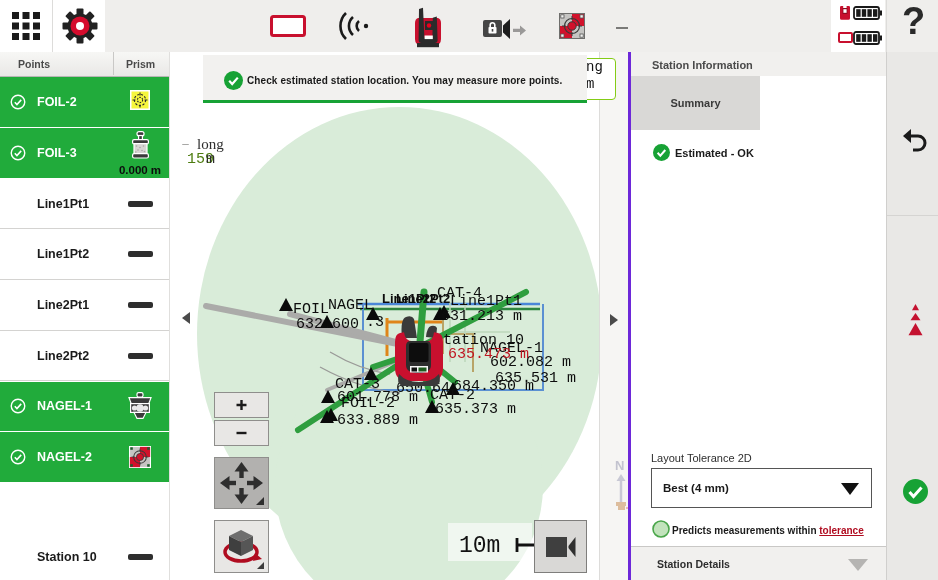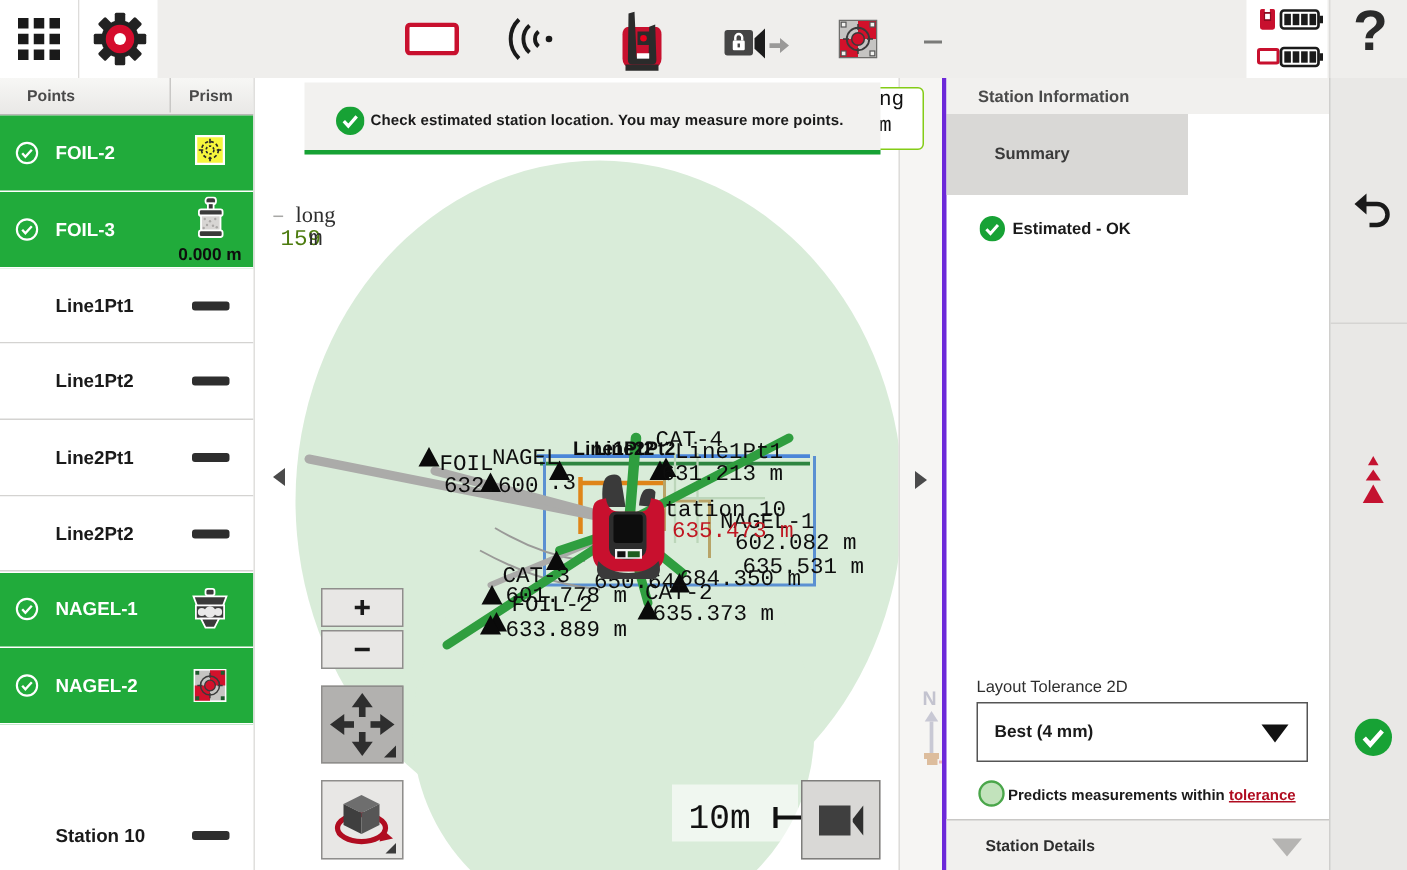--- a/index.html
+++ b/index.html
@@ -21,21 +21,21 @@
   
   #map{left:170px;top:52px;width:458px;height:528px;background:#fff;overflow:hidden;}
   #mapsvg{position:absolute;left:0;top:0;}
   #notif{position:absolute;left:33px;top:3px;width:384px;height:45px;background:#f2f1ef;border-bottom:3px solid #17a235;}
   #notif .txt{position:absolute;left:44px;top:20px;font-size:10px;font-weight:bold;color:#1a1a1a;white-space:nowrap;letter-spacing:0.1px;}
   .mapbtn{position:absolute;background:#e8e7e5;border:1px solid #8f8e8c;}
   
   #rightpanel{left:628px;top:52px;width:258px;height:528px;background:#fff;border-left:3px solid #6d28d9;}
   #rp-head{position:absolute;left:0;top:0;width:258px;height:24px;background:#f1f0ee;}
   #rp-head span{position:absolute;left:21px;top:7px;font-size:11px;font-weight:bold;color:#4a4a4a;}
-  .tab{position:absolute;top:24px;width:129px;height:54px;font-size:11px;font-weight:bold;color:#3a3a3a;text-align:left;line-height:54px;padding-left:32px;}
+  .tab{position:absolute;top:24px;width:129px;height:54px;font-size:11px;font-weight:bold;color:#3a3a3a;text-align:center;line-height:54px;}
   
   #rightstrip{left:886px;top:52px;width:52px;height:528px;background:#e9e8e6;border-left:1px solid #d0cfcd;}
 </style>
 </head>
 <body>
 <div id="topbar" class="abs">
   <div class="tile" style="left:0;width:52px;border-right:1px solid #dddcda;"></div>
   <div class="tile" style="left:53px;width:52px;"></div>
   <svg class="abs" style="left:12px;top:12px;" width="28" height="28" viewBox="0 0 28 28">
     <g fill="#1a1a1a">

